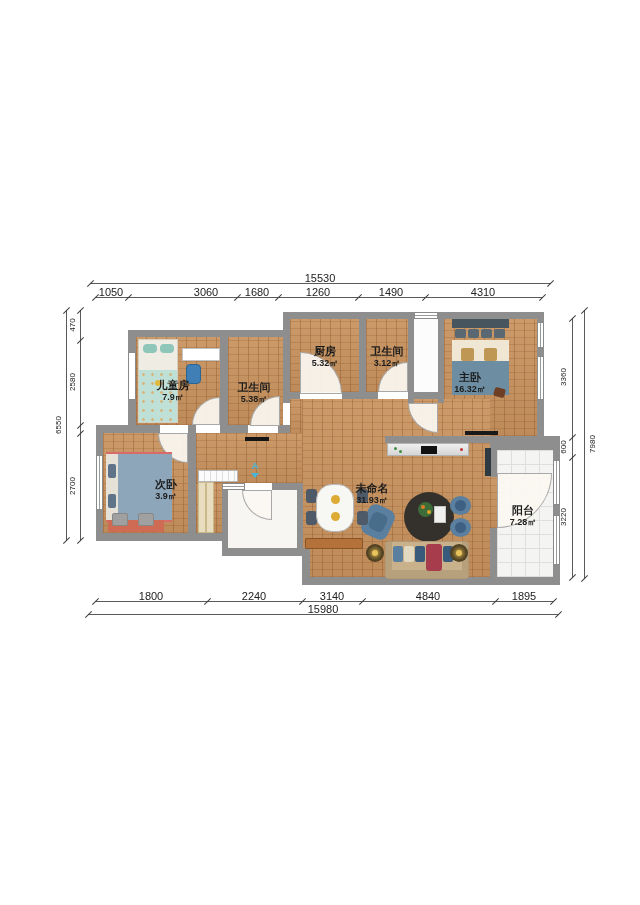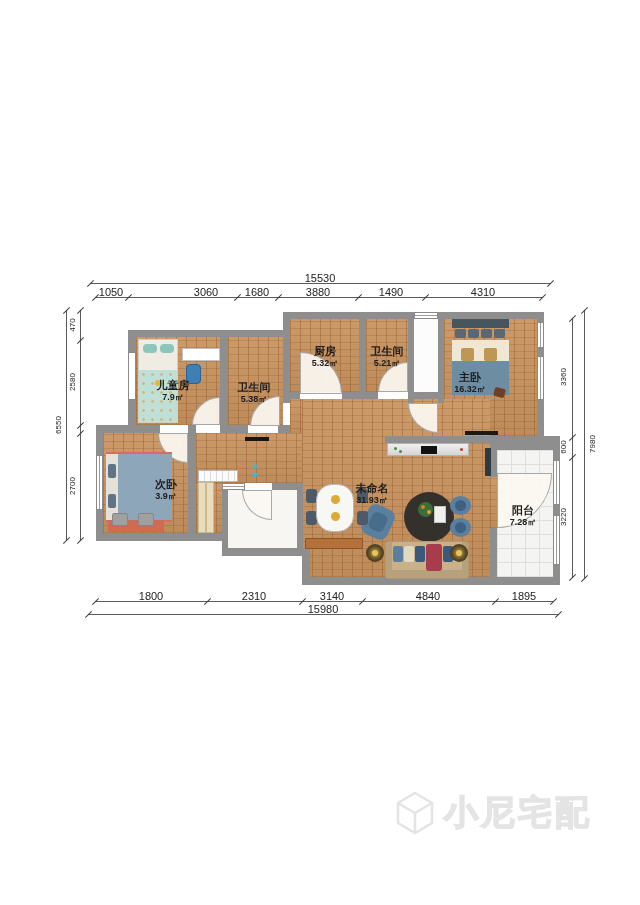--- a/index.html
+++ b/index.html
@@ -208,21 +208,21 @@
   <div class="rlabel" style="left:254px;top:380px;">
     <span class="rname">卫生间</span>
     <span class="rarea">5.38㎡</span>
   </div>
   <div class="rlabel" style="left:325px;top:344px;">
     <span class="rname">厨房</span>
     <span class="rarea">5.32㎡</span>
   </div>
   <div class="rlabel" style="left:387px;top:344px;">
     <span class="rname">卫生间</span>
-    <span class="rarea">5.21㎡</span>
+    <span class="rarea">3.12㎡</span>
   </div>
   <div class="rlabel" style="left:470px;top:370px;">
     <span class="rname">主卧</span>
     <span class="rarea">16.32㎡</span>
   </div>
   <div class="rlabel" style="left:166px;top:477px;">
     <span class="rname">次卧</span>
     <span class="rarea">3.9㎡</span>
   </div>
   <div class="rlabel" style="left:372px;top:481px;">
@@ -233,36 +233,36 @@
     <span class="rname">阳台</span>
     <span class="rarea">7.28㎡</span>
   </div>
 
   <div class="dline" style="left:90px;top:283px;width:460px;height:1px;"></div>
   <span class="dimH" style="left:320px;top:272px;">15530</span>
   <div class="dline" style="left:95px;top:297px;width:447px;height:1px;"></div>
   <span class="dimH" style="left:111px;top:286px;">1050</span>
   <span class="dimH" style="left:182px;top:286px;padding-left:48px;">3060</span>
   <span class="dimH" style="left:257px;top:286px;">1680</span>
-  <span class="dimH" style="left:318px;top:286px;">3880</span>
+  <span class="dimH" style="left:318px;top:286px;">1260</span>
   <span class="dimH" style="left:391px;top:286px;">1490</span>
   <span class="dimH" style="left:483px;top:286px;">4310</span>
   <i class="tick" style="left:90px;top:279px;"></i>
   <i class="tick" style="left:550px;top:279px;"></i>
   <i class="tick" style="left:95px;top:293px;"></i>
   <i class="tick" style="left:128px;top:293px;"></i>
   <i class="tick" style="left:237px;top:293px;"></i>
   <i class="tick" style="left:278px;top:293px;"></i>
   <i class="tick" style="left:358px;top:293px;"></i>
   <i class="tick" style="left:425px;top:293px;"></i>
   <i class="tick" style="left:542px;top:293px;"></i>
 
   <div class="dline" style="left:95px;top:601px;width:458px;height:1px;"></div>
   <span class="dimH" style="left:151px;top:590px;">1800</span>
-  <span class="dimH" style="left:254px;top:590px;">2310</span>
+  <span class="dimH" style="left:254px;top:590px;">2240</span>
   <span class="dimH" style="left:332px;top:590px;">3140</span>
   <span class="dimH" style="left:428px;top:590px;">4840</span>
   <span class="dimH" style="left:524px;top:590px;">1895</span>
   <div class="dline" style="left:88px;top:614px;width:470px;height:1px;"></div>
   <span class="dimH" style="left:323px;top:603px;">15980</span>
   <i class="tick" style="left:95px;top:597px;"></i>
   <i class="tick" style="left:207px;top:597px;"></i>
   <i class="tick" style="left:302px;top:597px;"></i>
   <i class="tick" style="left:362px;top:597px;"></i>
   <i class="tick" style="left:495px;top:597px;"></i>
@@ -290,21 +290,14 @@
   <span class="dimV" style="left:563px;top:517px;">3220</span>
   <div class="dline" style="left:584px;top:310px;width:1px;height:268px;"></div>
   <span class="dimV" style="left:592px;top:444px;">7980</span>
   <i class="tick" style="left:572px;top:314px;"></i>
   <i class="tick" style="left:572px;top:433px;"></i>
   <i class="tick" style="left:572px;top:453px;"></i>
   <i class="tick" style="left:572px;top:573px;"></i>
   <i class="tick" style="left:584px;top:306px;"></i>
   <i class="tick" style="left:584px;top:574px;"></i>
 
-  <div class="watermark">
-    <svg width="42" height="46" viewBox="0 0 42 46" fill="none">
-      <path d="M21 3 L38 13 L38 33 L21 43 L4 33 L4 13 Z" stroke="#e4e4e4" stroke-width="2.6" fill="none"></path>
-      <path d="M21 23 L21 43 M21 23 L4 13 M21 23 L38 13" stroke="#e4e4e4" stroke-width="2.6" fill="none"></path>
-    </svg>
-    <span class="wm-text">小尼宅配</span>
-  </div>
 
 </div>
 
 </body></html>

